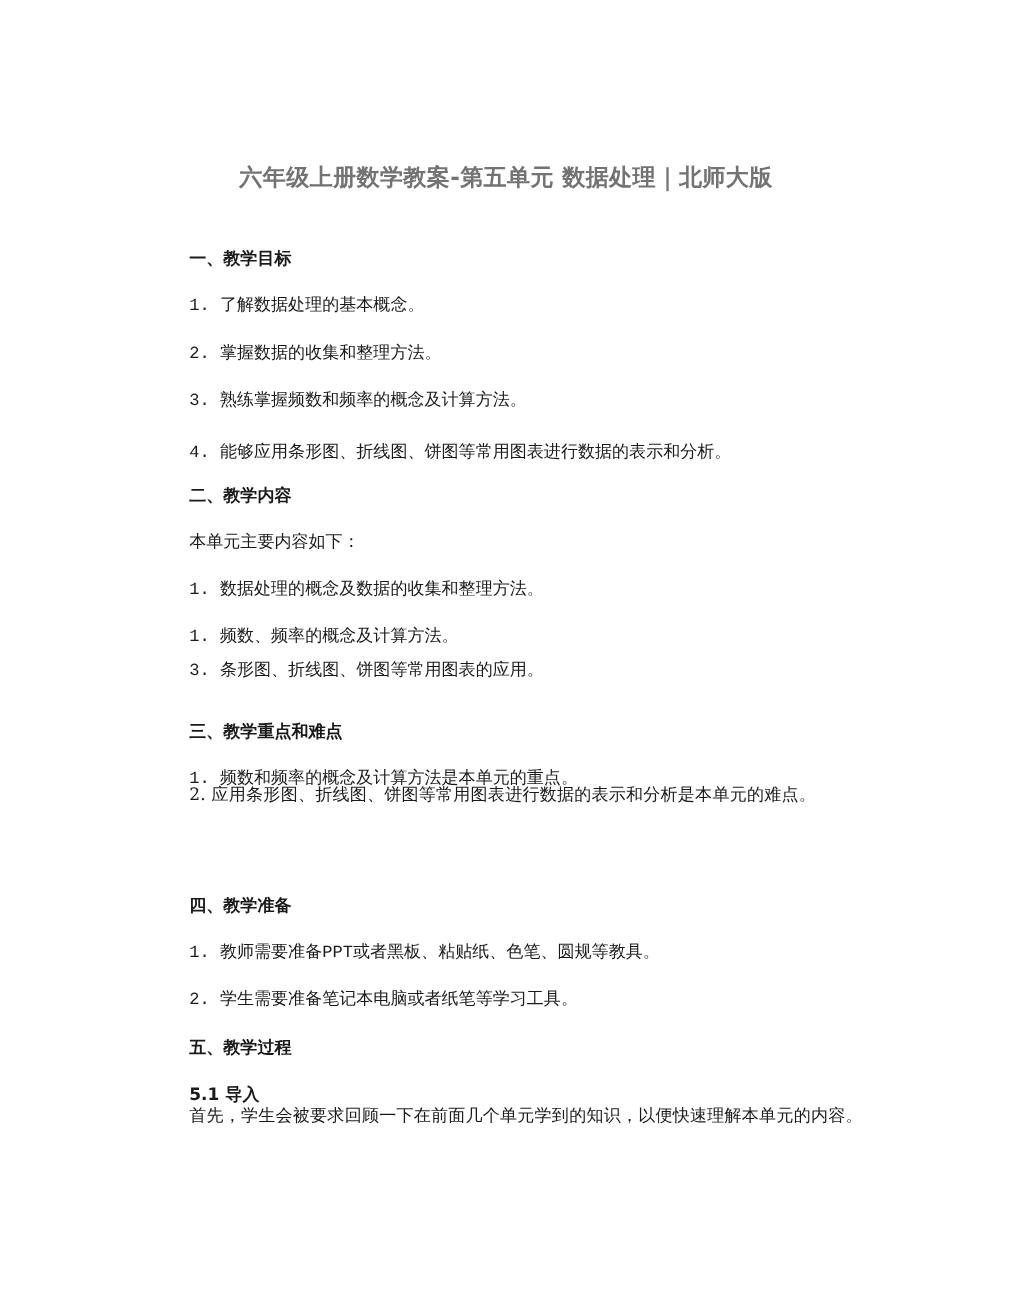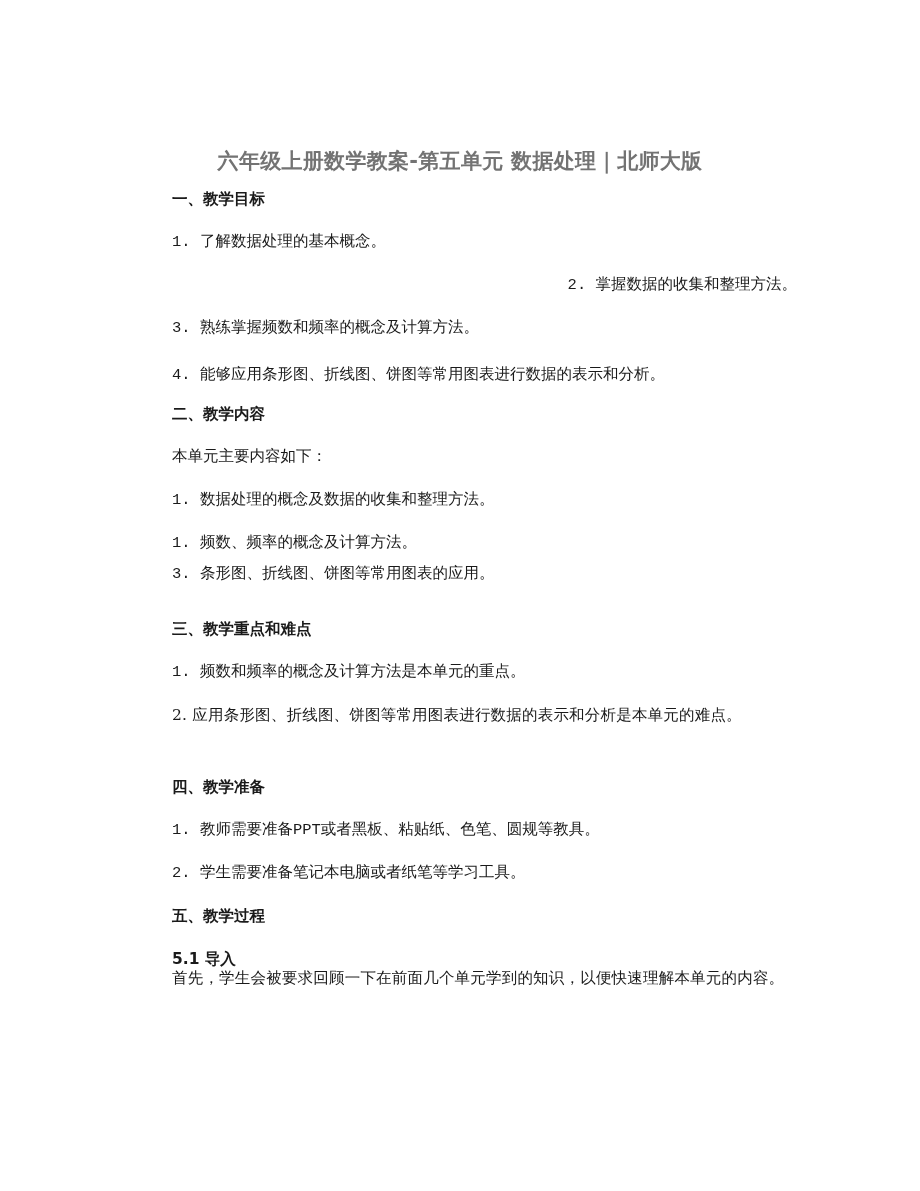--- a/index.html
+++ b/index.html
@@ -35,20 +35,21 @@
       color: #737373;
       white-space: nowrap;
     }
     .line {
       position: absolute;
       left: 0;
       width: 660px;
       font-size: 15.5px;
       line-height: 22px;
       white-space: nowrap;
+      margin-top: 36px;
     }
     .indent { padding-left: 35px; box-sizing: border-box; font-family: Liberation Mono, monospace; }
     .heading {
       font-family: "DejaVu Sans", "Liberation Sans", sans-serif;
       font-weight: bold;
       font-size: 15.5px;
     }
     .wrap {
       white-space: normal;
       text-indent: 35px;
@@ -57,33 +58,33 @@
     }
   </style>
 </head>
 <body>
 
 <div class="page">
   <div class="title">六年级上册数学教案-第五单元  数据处理｜北师大版</div>
 
   <div class="line indent heading" style="top:188px;">一、教学目标</div>
   <div class="line indent" style="top:231px;">1. 了解数据处理的基本概念。</div>
-  <div class="line indent" style="top:274px;text-align:right;">2. 掌握数据的收集和整理方法。</div>
+  <div class="line indent" style="top:274px;">2. 掌握数据的收集和整理方法。</div>
   <div class="line indent" style="top:317px;">3. 熟练掌握频数和频率的概念及计算方法。</div>
   <div class="line indent" style="top:364px;">4. 能够应用条形图、折线图、饼图等常用图表进行数据的表示和分析。</div>
 
   <div class="line indent heading" style="top:403px;">二、教学内容</div>
   <div class="line indent" style="top:446px;">本单元主要内容如下：</div>
   <div class="line indent" style="top:489px;">1. 数据处理的概念及数据的收集和整理方法。</div>
   <div class="line indent" style="top:532px;">1. 频数、频率的概念及计算方法。</div>
   <div class="line indent" style="top:563px;">3. 条形图、折线图、饼图等常用图表的应用。</div>
 
   <div class="line indent heading" style="top:618px;">三、教学重点和难点</div>
   <div class="line indent" style="top:661px;">1. 频数和频率的概念及计算方法是本单元的重点。</div>
-  <div class="line wrap" style="top:700px;">2. 应用条形图、折线图、饼图等常用图表进行数据的表示和分析是本单元的难点。</div>
+  <div class="line wrap" style="top:671px;">2. 应用条形图、折线图、饼图等常用图表进行数据的表示和分析是本单元的难点。</div>
 
   <div class="line indent heading" style="top:776px;">四、教学准备</div>
   <div class="line indent" style="top:819px;">1. 教师需要准备PPT或者黑板、粘贴纸、色笔、圆规等教具。</div>
   <div class="line indent" style="top:862px;">2. 学生需要准备笔记本电脑或者纸笔等学习工具。</div>
 
   <div class="line indent heading" style="top:905px;">五、教学过程</div>
   <div class="line indent heading" style="top:948px;">5.1  导入</div>
   <div class="line wrap" style="top:963px;">首先，学生会被要求回顾一下在前面几个单元学到的知识，以便快速理解本单元的内容。</div>
 </div>
 

